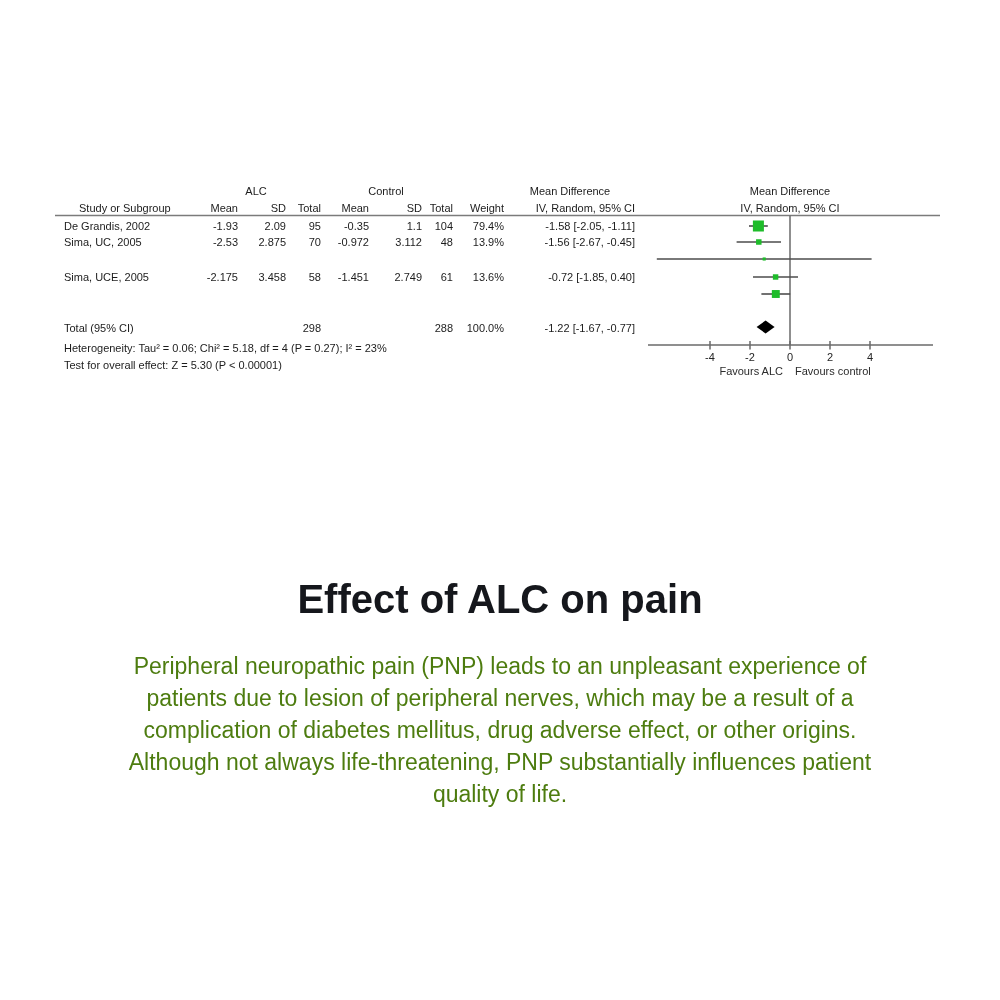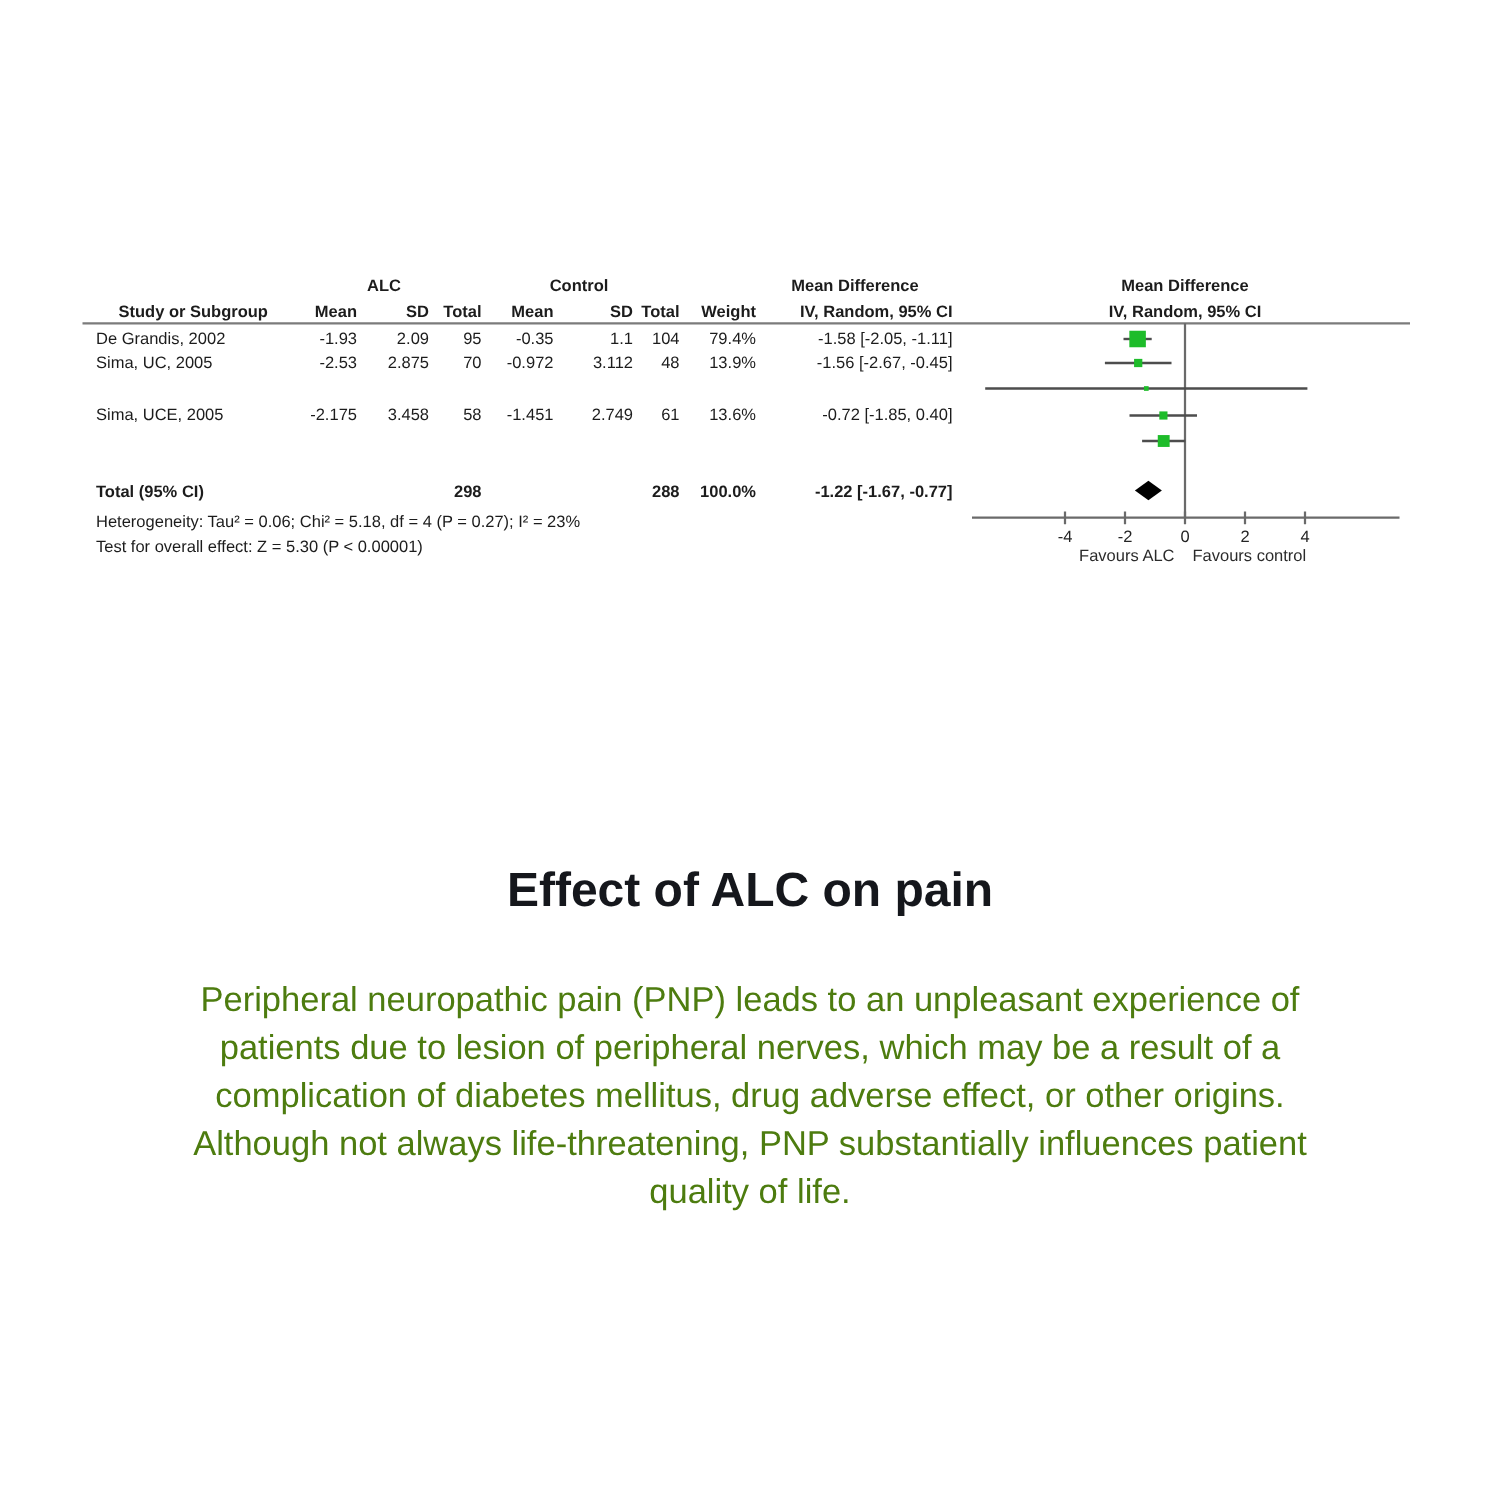--- a/index.html
+++ b/index.html
@@ -3,42 +3,42 @@
 <meta charset="utf-8">
 <style>
   html,body{margin:0;padding:0;background:#ffffff;}
   .page{position:relative;width:1000px;height:1000px;background:#ffffff;overflow:hidden;
         font-family:"Liberation Sans",sans-serif;}
 
   
   .forest{position:absolute;left:0;top:0;width:1000px;height:420px;color:#1c1c1c;}
   .frow{position:absolute;left:0;width:1000px;height:13px;}
   .fcell{position:absolute;font-size:11px;line-height:13px;white-space:nowrap;}
-  .b{font-weight:bold;}
+  .b{font-weight:normal;}
   .c-study{left:64px;width:142px;text-align:left;}
   .c-m1{left:191px;width:47px;text-align:right;}
   .c-sd1{left:238px;width:48px;text-align:right;}
   .c-t1{left:289px;width:32px;text-align:right;}
   .c-m2{left:319px;width:50px;text-align:right;}
   .c-sd2{left:372px;width:50px;text-align:right;}
   .c-t2{left:423px;width:30px;text-align:right;}
   .c-w{left:454px;width:50px;text-align:right;}
   .c-ci{left:505px;width:130px;text-align:right;}
   .h-alc{left:191px;width:130px;text-align:center;}
   .h-ctrl{left:319px;width:134px;text-align:center;}
   .h-md1{left:505px;width:130px;text-align:center;}
   .h-md2{left:690px;width:200px;text-align:center;}
   .fav{position:absolute;top:365px;font-size:11px;line-height:13px;color:#2b2b2b;}
   .fav-left{left:663px;width:120px;text-align:right;}
   .fav-right{left:795px;width:150px;text-align:left;}
   #plot-svg{position:absolute;left:0;top:0;width:1000px;height:420px;pointer-events:none;}
 
   
   .title{position:absolute;top:549px;left:0;width:1000px;text-align:center;
-         font-size:32px;line-height:46px;font-weight:bold;color:#15171c;}
+         font-size:40px;line-height:46px;font-weight:bold;color:#15171c;}
   .para{position:absolute;left:40px;width:920px;text-align:center;font-size:23px;
         line-height:32px;color:#4d7c0f;white-space:pre-line;}
   .p1{top:627px;}
   .p2{top:839px;}
 </style>
 </head>
 <body>
 
 <div class="page">
 

